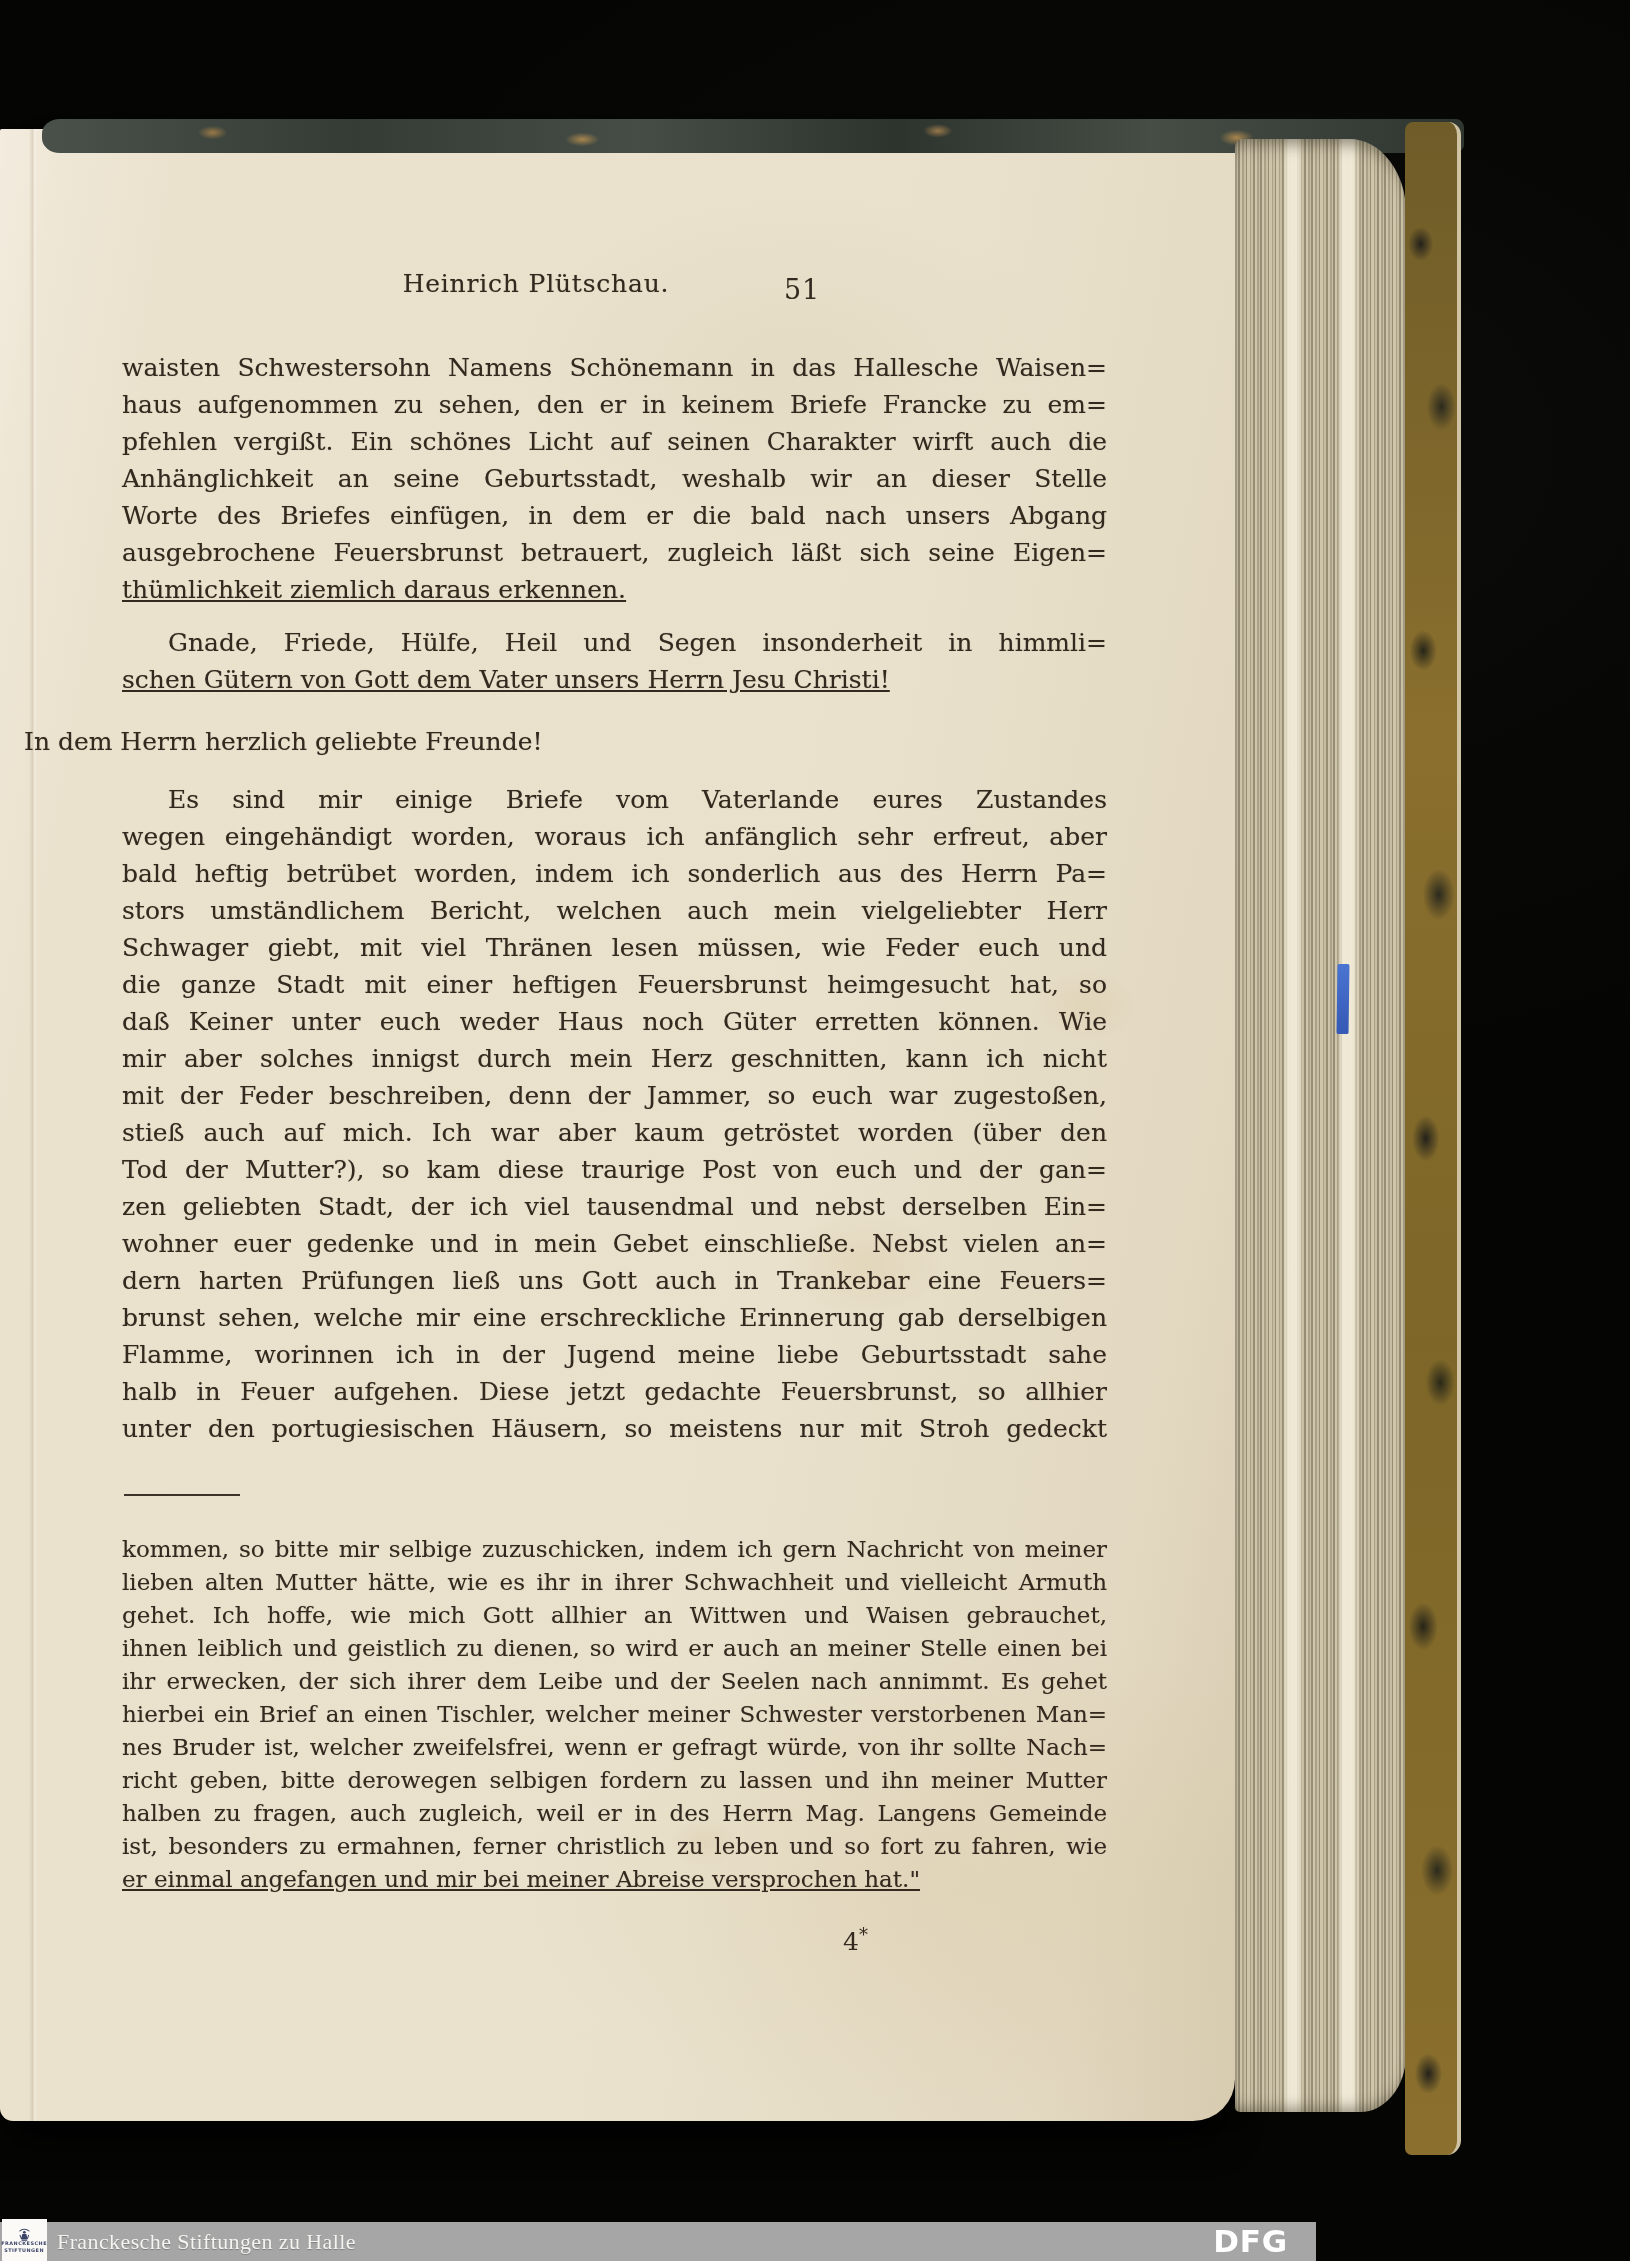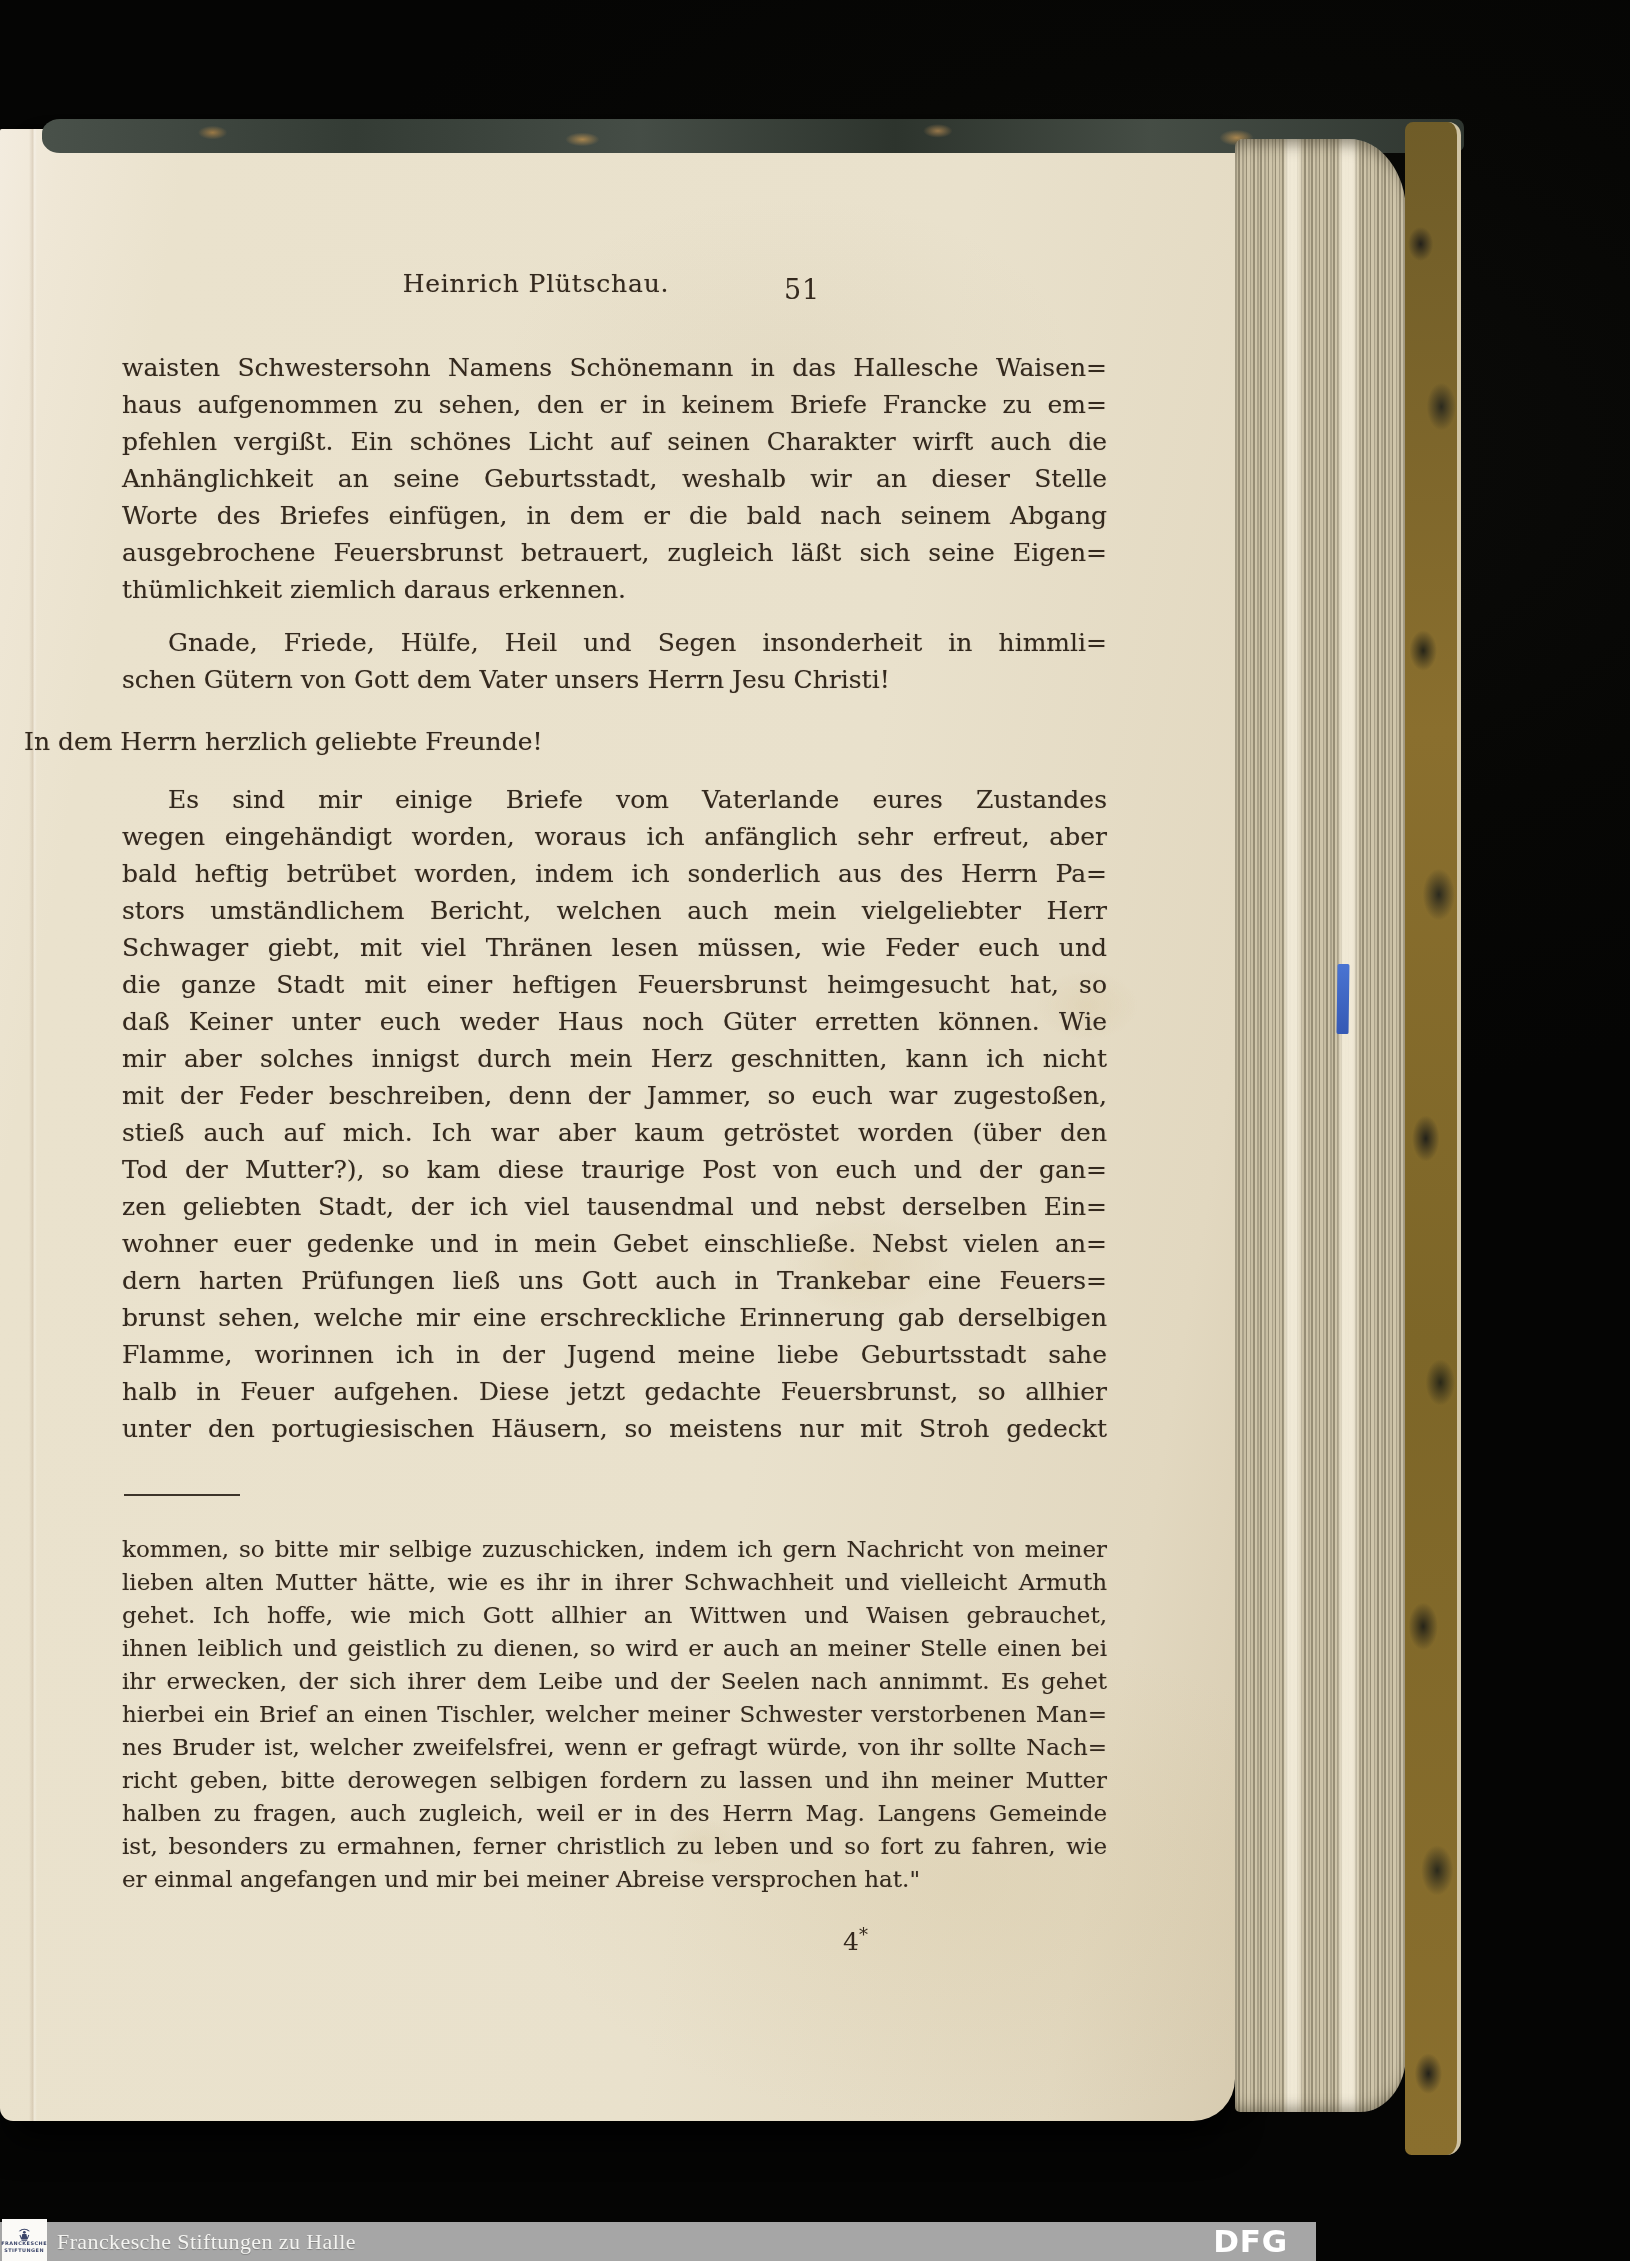--- a/index.html
+++ b/index.html
@@ -58,21 +58,21 @@
   
   .textblock{position:absolute;left:122px;top:269px;width:985px;color:#34291e;}
   .running-head{position:relative;height:46px;font-size:25px;}
   .running-title{display:block;text-align:center;transform:translateX(-88px);
     letter-spacing:0.8px;text-shadow:0 0 0.8px rgba(52,41,30,0.4);padding-left:19px;}
   .page-number{position:absolute;left:662px;top:4.9px;font-size:27px;letter-spacing:0.8px;}
 
   .body-text{margin-top:34px;font-size:25px;line-height:37px;
     text-shadow:0 0 0.8px rgba(52,41,30,0.35);}
   .line{display:block;text-align:justify;text-align-last:justify;white-space:nowrap;}
-  .line.last{text-align-last:left;}
+  .line.last{text-align-last:left;text-decoration:underline;}
   .line.indent{text-indent:46px;}
   .salutation{display:block;text-align:left;transform:translateX(-98px);
     margin:24.5px 0 21px 0;}
   .para-p2{margin-top:16.3px;}
   .para-p3{margin-top:0;}
 
   .footnote-rule{width:116px;border:0;border-top:2.4px solid #3c342a;margin:47px 0 37px 1.6px;}
   .footnote{font-size:23px;line-height:33px;text-shadow:0 0 0.8px rgba(52,41,30,0.3);}
   .signature-mark{margin-top:28px;padding-left:721px;font-size:25px;}
   .signature-mark .ast{font-size:18px;vertical-align:super;}
@@ -109,21 +109,21 @@
       <span class="page-number">51</span>
     </div>
 
     <div class="body-text">
 
       <div class="para para-p1">
         <span class="line">waisten Schwestersohn Namens Schönemann in das Hallesche Waisen=</span>
         <span class="line">haus aufgenommen zu sehen, den er in keinem Briefe Francke zu em=</span>
         <span class="line">pfehlen vergißt. Ein schönes Licht auf seinen Charakter wirft auch die</span>
         <span class="line">Anhänglichkeit an seine Geburtsstadt, weshalb wir an dieser Stelle</span>
-        <span class="line">Worte des Briefes einfügen, in dem er die bald nach seinem Abgang</span>
+        <span class="line">Worte des Briefes einfügen, in dem er die bald nach unsers Abgang</span>
         <span class="line">ausgebrochene Feuersbrunst betrauert, zugleich läßt sich seine Eigen=</span>
         <span class="line last">thümlichkeit ziemlich daraus erkennen.</span>
       </div>
 
       <div class="para para-p2">
         <span class="line indent">Gnade, Friede, Hülfe, Heil und Segen insonderheit in himmli=</span>
         <span class="line last">schen Gütern von Gott dem Vater unsers Herrn Jesu Christi!</span>
       </div>
 
       <span class="salutation">In dem Herrn herzlich geliebte Freunde!</span>

